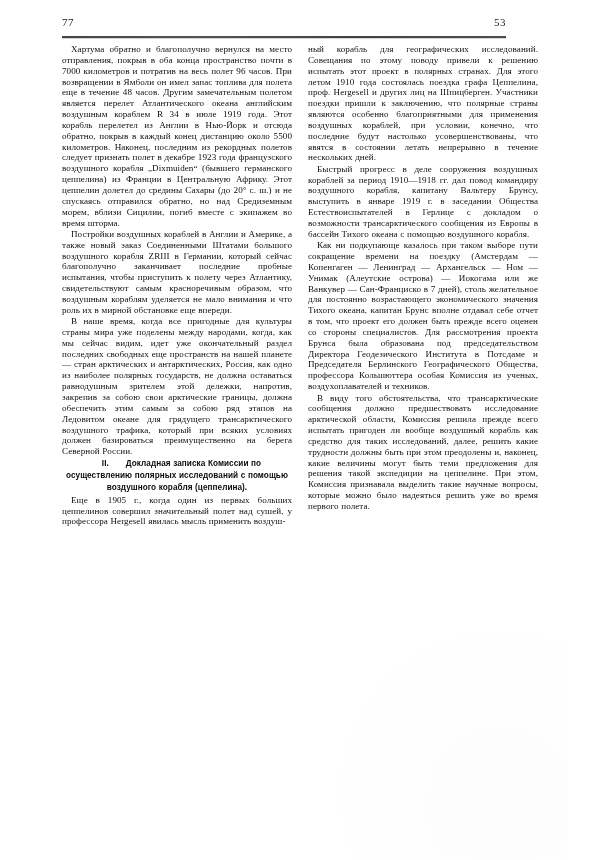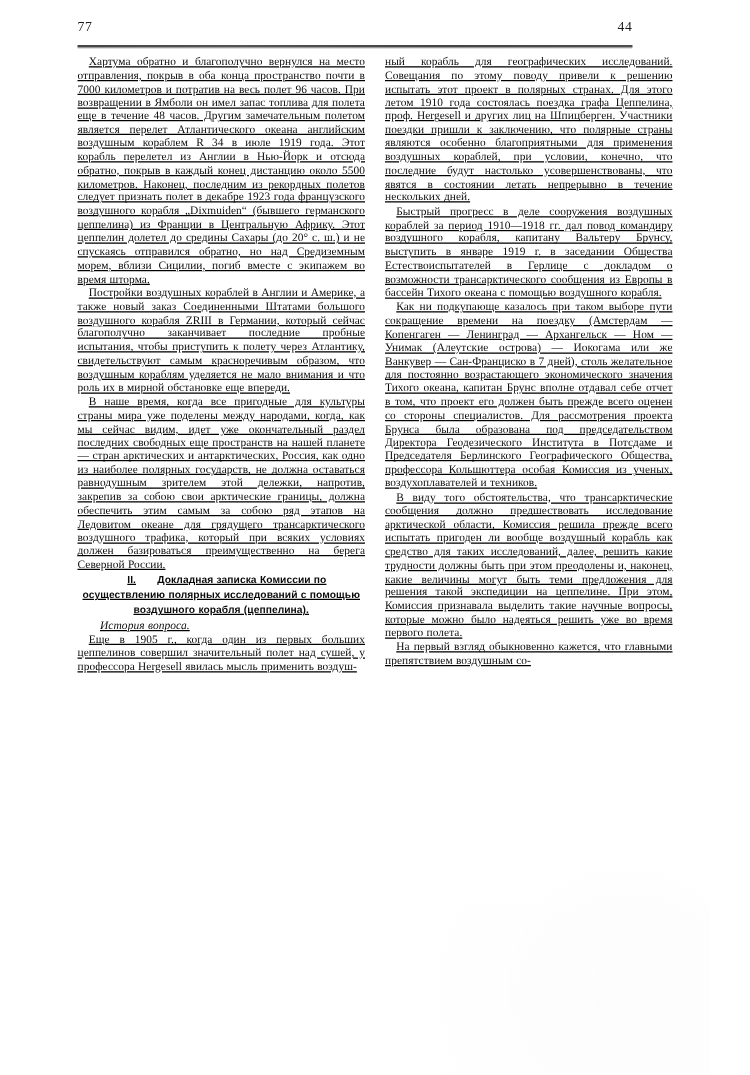--- a/index.html
+++ b/index.html
@@ -54,21 +54,20 @@
   .rule:after{
     content:"";position:absolute;left:0;right:0;top:2px;height:1px;
     background:rgba(60,60,60,.28);
   }
   .columns{
     position:absolute;
     left:62px;top:44px;
     width:476px;height:800px;
     display:flex;
     gap:16px;
-    text-decoration:underline;
   }
   .col{
     width:230px;
     font-size:9.1px;
     line-height:10.85px;
     color:#111;
     text-align:justify;
     text-justify:inter-word;
     -webkit-hyphens:none;hyphens:none;
   }
@@ -105,43 +104,41 @@
   .ink{filter:contrast(1.06) saturate(0);}
 </style>
 </head>
 <body>
 
 <div class="page ink">
   <div class="paper-tint"></div>
 
   <div class="running-head">
     <div class="folio">77</div>
-    <div class="folio">44</div>
+    <div class="folio">53</div>
   </div>
 
   <div class="rule"></div>
 
   <div class="columns">
 
     <div class="col">
       <p>Хартума обратно и благополучно вернулся на место отправления, покрыв в оба конца пространство почти в 7000 километров и потратив на весь полет 96 часов. При возвращении в Ямболи он имел запас топлива для полета еще в течение 48 часов. Другим замечательным полетом является перелет Атлантического океана английским воздушным кораблем R 34 в июле 1919 года. Этот корабль перелетел из Англии в Нью-Йорк и отсюда обратно, покрыв в каждый конец дистанцию около 5500 километров. Наконец, последним из рекордных полетов следует признать полет в декабре 1923 года французского воздушного корабля „Dixmuiden“ (бывшего германского цеппелина) из Франции в Центральную Африку. Этот цеппелин долетел до средины Сахары (до 20° с. ш.) и не спускаясь отправился обратно, но над Средиземным морем, вблизи Сицилии, погиб вместе с экипажем во время шторма.</p>
       <p>Постройки воздушных кораблей в Англии и Америке, а также новый заказ Соединенными Штатами большого воздушного корабля ZRIII в Германии, который сейчас благополучно заканчивает последние пробные испытания, чтобы приступить к полету через Атлантику, свидетельствуют самым красноречивым образом, что воздушным кораблям уделяется не мало внимания и что роль их в мирной обстановке еще впереди.</p>
       <p>В наше время, когда все пригодные для культуры страны мира уже поделены между народами, когда, как мы сейчас видим, идет уже окончательный раздел последних свободных еще пространств на нашей планете — стран арктических и антарктических, Россия, как одно из наиболее полярных государств, не должна оставаться равнодушным зрителем этой дележки, напротив, закрепив за собою свои арктические границы, должна обеспечить этим самым за собою ряд этапов на Ледовитом океане для грядущего трансарктического воздушного трафика, который при всяких условиях должен базироваться преимущественно на берега Северной России.</p>
 
       <p class="sec-head"><span class="num">II.</span><span>Докладная записка Комиссии по осуществлению полярных исследований с помощью воздушного корабля (цеппелина).</span></p>
 
-      <p class="sub-head">История вопроса.</p>
 
       <p>Еще в 1905 г., когда один из первых больших цеппелинов совершил значительный полет над сушей, у профессора Hergesell явилась мысль применить воздуш-</p>
     </div>
 
     <div class="col">
       <p class="no-indent">ный корабль для географических исследований. Совещания по этому поводу привели к решению испытать этот проект в полярных странах. Для этого летом 1910 года состоялась поездка графа Цеппелина, проф. Hergesell и других лиц на Шпицберген. Участники поездки пришли к заключению, что полярные страны являются особенно благоприятными для применения воздушных кораблей, при условии, конечно, что последние будут настолько усовершенствованы, что явятся в состоянии летать непрерывно в течение нескольких дней.</p>
       <p>Быстрый прогресс в деле сооружения воздушных кораблей за период 1910—1918 гг. дал повод командиру воздушного корабля, капитану Вальтеру Брунсу, выступить в январе 1919 г. в заседании Общества Естествоиспытателей в Герлице с докладом о возможности трансарктического сообщения из Европы в бассейн Тихого океана с помощью воздушного корабля.</p>
       <p>Как ни подкупающе казалось при таком выборе пути сокращение времени на поездку (Амстердам — Копенгаген — Ленинград — Архангельск — Ном — Унимак (Алеутские острова) — Иокогама или же Ванкувер — Сан-Франциско в 7 дней), столь желательное для постоянно возрастающего экономического значения Тихого океана, капитан Брунс вполне отдавал себе отчет в том, что проект его должен быть прежде всего оценен со стороны специалистов. Для рассмотрения проекта Брунса была образована под председательством Директора Геодезического Института в Потсдаме и Председателя Берлинского Географического Общества, профессора Кольшюттера особая Комиссия из ученых, воздухоплавателей и техников.</p>
       <p>В виду того обстоятельства, что трансарктические сообщения должно предшествовать исследование арктической области, Комиссия решила прежде всего испытать пригоден ли вообще воздушный корабль как средство для таких исследований, далее, решить какие трудности должны быть при этом преодолены и, наконец, какие величины могут быть теми предложения для решения такой экспедиции на цеппелине. При этом, Комиссия признавала выделить такие научные вопросы, которые можно было надеяться решить уже во время первого полета.</p>
 
 
-      <p>На первый взгляд обыкновенно кажется, что главными препятствием воздушным со-</p>
     </div>
 
   </div>
 </div>
 
 </body></html>

